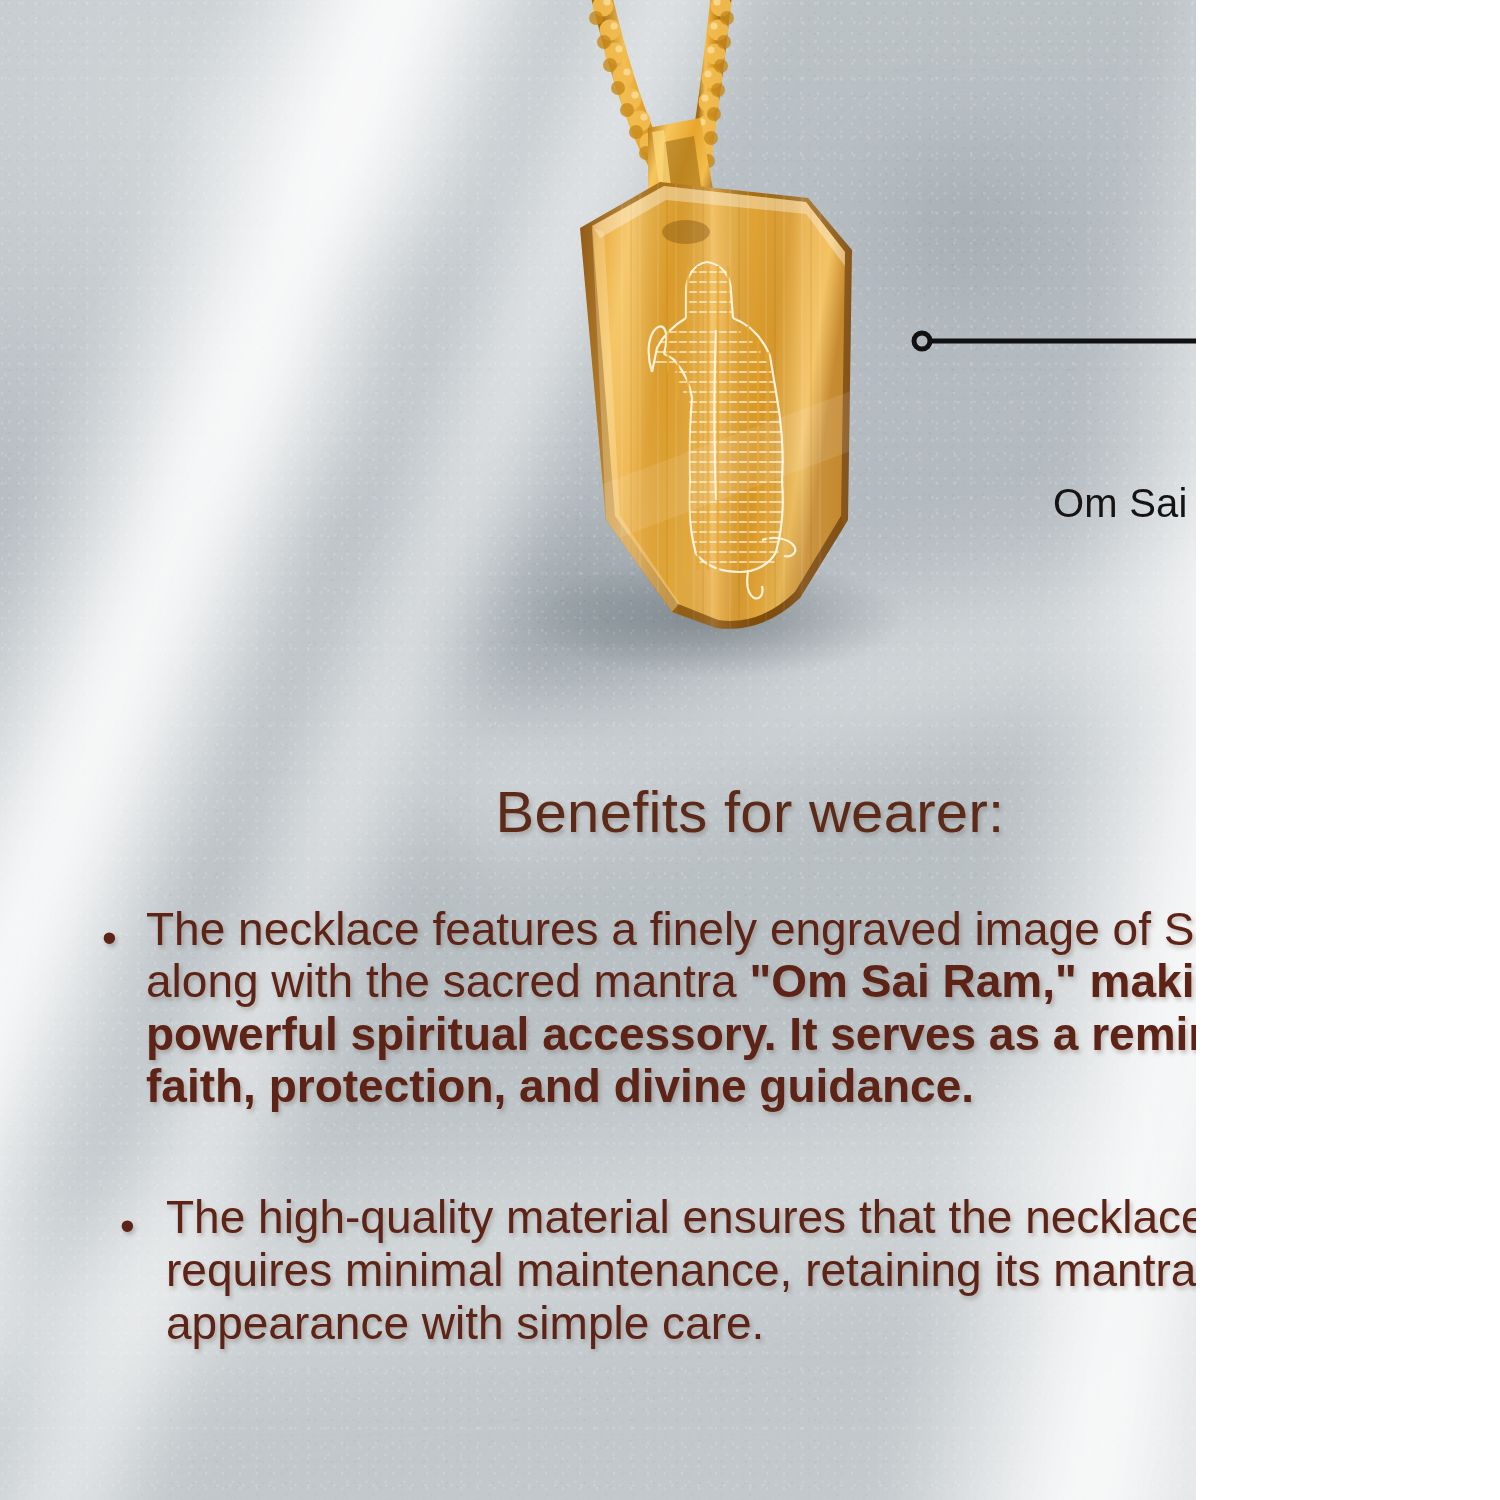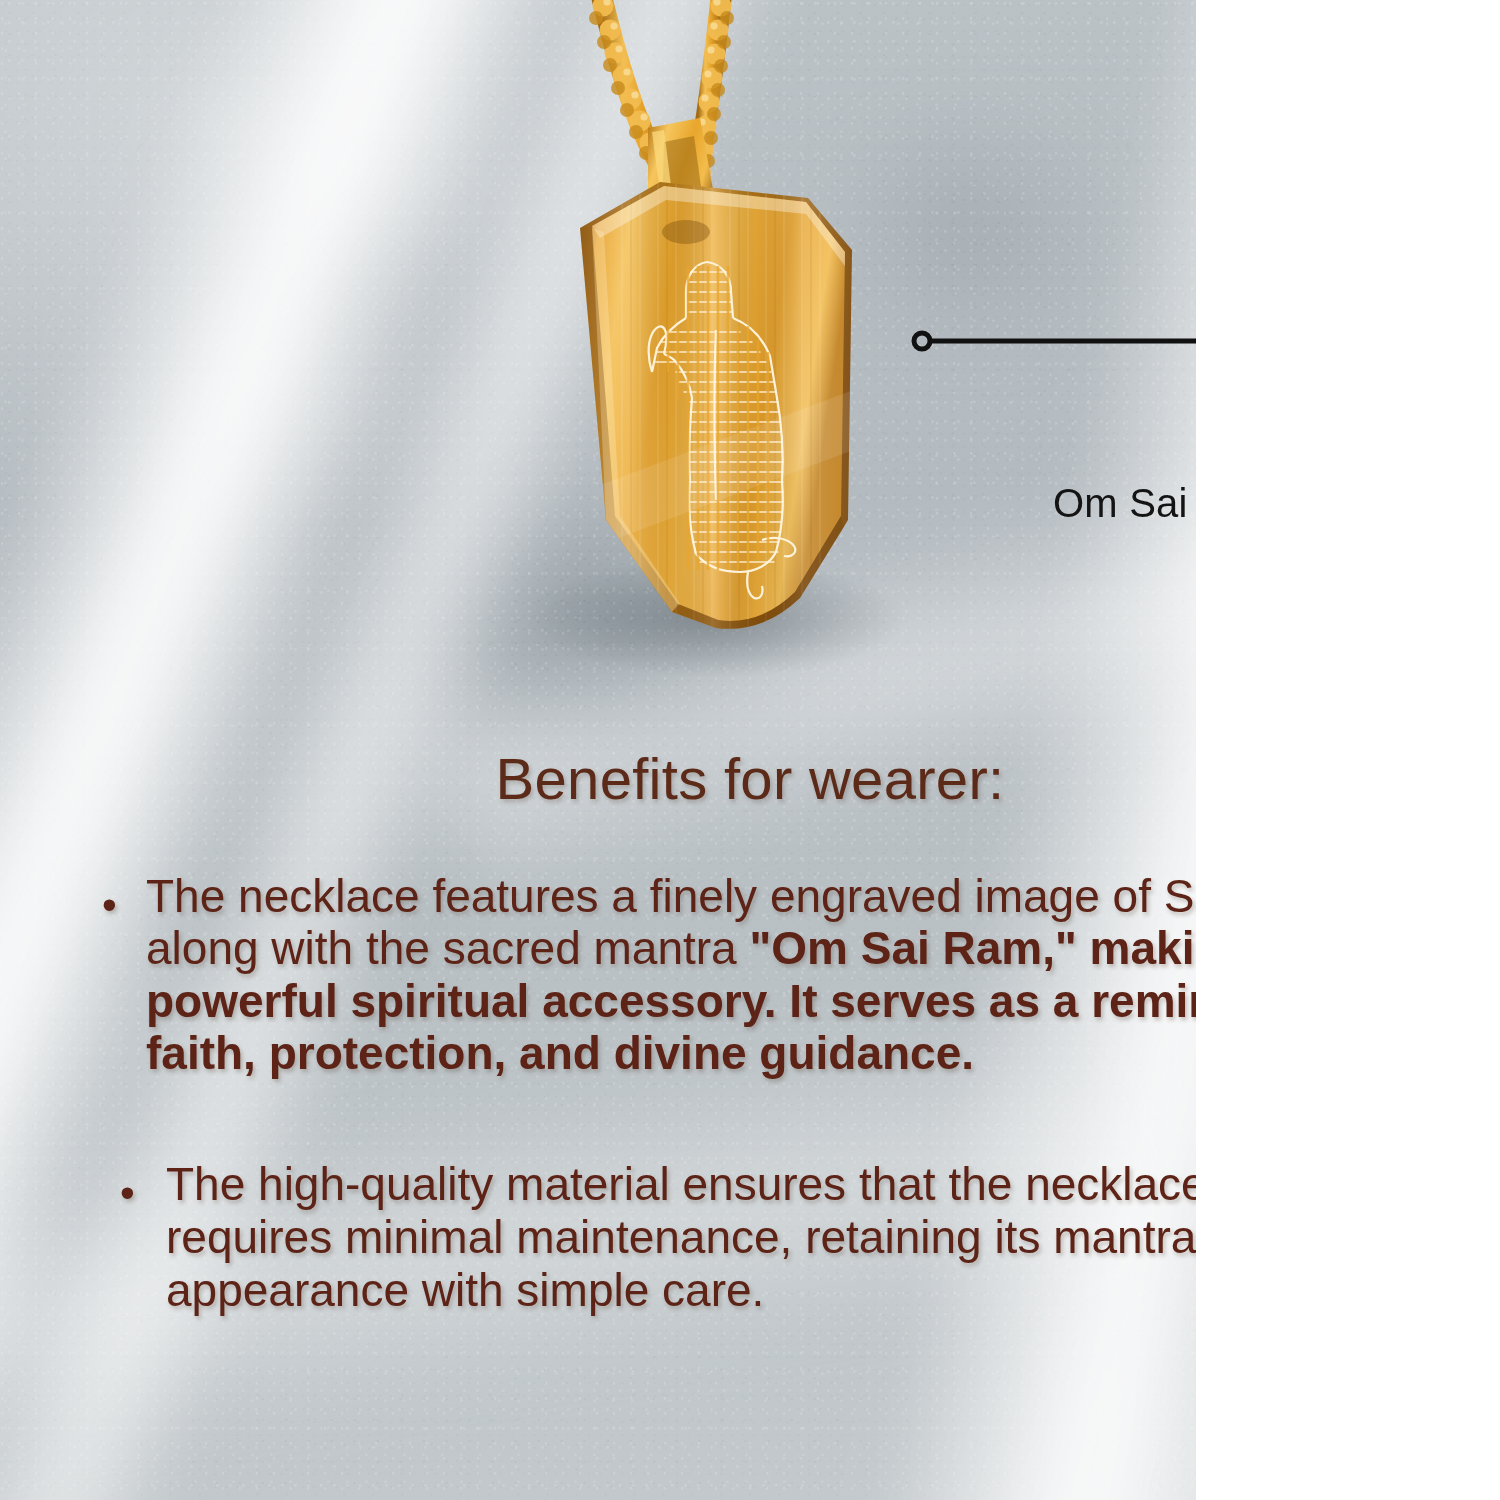--- a/index.html
+++ b/index.html
@@ -82,21 +82,21 @@
     font-weight: 300;
     color: #141414;
     letter-spacing: .2px;
     white-space: nowrap;
   }
 
   
   .content {
     position: absolute;
     left: 0;
-    top: 745px;
+    top: 778px;
     width: 1500px;
   }
   .heading {
     text-align: center;
     font-size: 58px;
     font-weight: 400;
     color: #5c2a18;
     letter-spacing: .3px;
     margin: 0 0 58px 0;
     text-shadow: 2px 3px 4px rgba(90,70,60,0.30);

